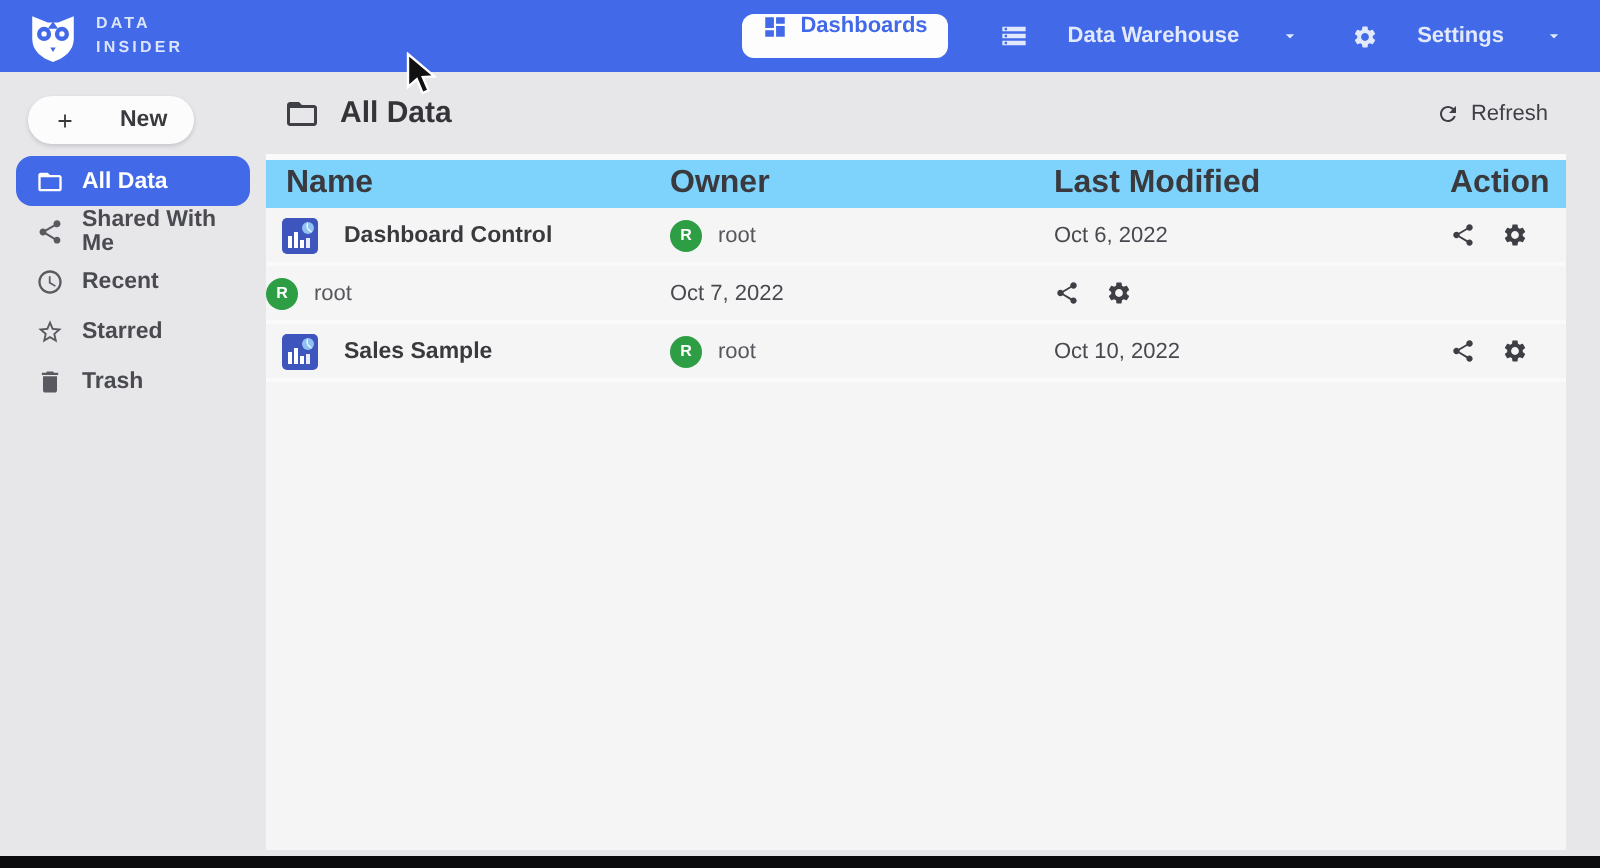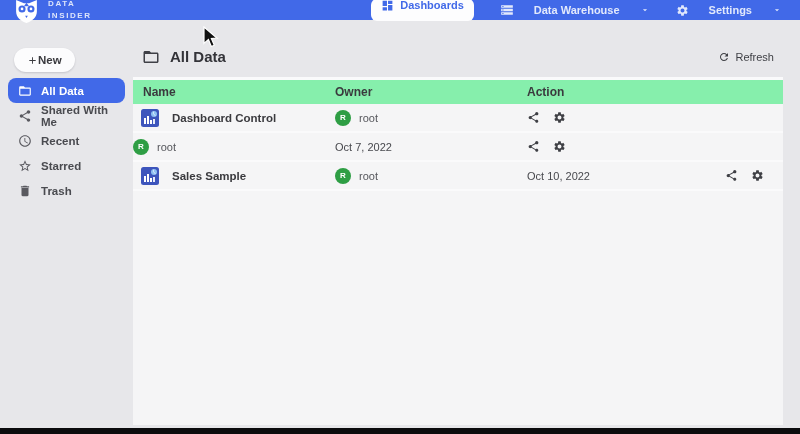--- a/index.html
+++ b/index.html
@@ -6,38 +6,38 @@
   html,body { width:800px; height:434px; }
   body {
     position:relative; overflow:hidden;
     background:#E7E7EA;
     font-family:"Liberation Sans", sans-serif;
     -webkit-font-smoothing:antialiased;
   }
 
   
   .header {
-    position:absolute; top:0; left:0; right:0; height:20px;
+    position:absolute; top:0; left:0; right:0; height:36px;
     background:#4169E8; display:flex; align-items:center;
   }
   .brand { display:flex; align-items:center; gap:8px; padding-left:13px; }
   .brand-text { font-size:8px; font-weight:bold; letter-spacing:1.6px; line-height:1.45; color:#DCE4FA; }
   .header-nav { margin-left:auto; display:flex; align-items:center; gap:26px; padding-right:18px; }
   .dash-btn {
     display:flex; gap:6px; height:22px; padding:0 10px;
     background:#FDFDFE; border-radius:6px; color:#4169E8;
     font-size:11px; font-weight:bold; cursor:default; border:none;
   }
   .hnav-item { display:flex; align-items:center; gap:20px; color:#E2E9FC; font-size:11px; font-weight:bold; }
   .hnav-item svg { flex:0 0 auto; }
 
   
   .sidebar { position:absolute; top:36px; left:0; width:133px; bottom:6px; }
   .new-btn {
-    display:inline-flex; align-items:center; gap:0;
+    display:inline-flex; align-items:center; gap:22px;
     margin:12px 0 0 14px; height:24px; padding:0 13px;
     background:#FCFCFD; border:none; border-radius:13px;
     font-size:11.5px; font-weight:bold; color:#3A3A3E;
     box-shadow:0 1px 2px rgba(40,40,60,.18);
     font-family:inherit;
   }
   .snav { margin-top:6px; display:flex; flex-direction:column; }
   .snav-item {
     display:flex; align-items:center; gap:9px;
     height:25px; margin:0 8px; padding-left:10px; border-radius:8px;
@@ -58,21 +58,21 @@
     background:none; border:none; font-family:inherit;
     font-size:11px; color:#3E3F44; font-weight:normal;text-align:center;
   }
 
   
   .panel {
     position:absolute; left:133px; top:77px; width:650px; height:348px;
     background:#F5F5F6; border-top:3px solid #FAFAFB;
   }
   .grid-cols { display:grid; grid-template-columns:202px 192px 198px 1fr; align-items:center; }
-  .thead { height:24px; background:#86efac; font-size:12px; font-weight:bold; color:#3A3A3E; }
+  .thead { height:24px; background:#7dd3fc; font-size:16px; font-weight:bold; color:#3A3A3E; }
   .thead .th:first-child { padding-left:10px; }
   .trow { height:29px; border-bottom:2px solid #FAFAFB; font-size:11px; background:#F5F5F6; }
   .name-cell { display:flex; align-items:center; gap:13px; padding-left:8px;
                font-weight:bold; font-size:11.5px; color:#3A3A3E; }
   .owner-cell { display:flex; align-items:center; gap:8px; color:#56575C; }
   .avatar {
     width:16px; height:16px; border-radius:50%; background:#2E9E44;
     color:#fff; font-size:8px; font-weight:bold;
     display:flex; align-items:center; justify-content:center;
   }
@@ -215,20 +215,21 @@
     </span>
     <span>Refresh</span>
   </button>
 </div>
 
 <div class="panel">
 
   <div class="thead grid-cols">
     <span class="th">Name</span>
     <span class="th">Owner</span>
+    <span class="th">Last Modified</span>
     <span class="th">Action</span>
   </div>
 
   <div class="trow grid-cols">
     <div class="name-cell">
       <span style="display:flex;">
         <svg width="18" height="18" viewBox="0 0 18 18">
           <rect x="0" y="0" width="18" height="18" rx="2.5" fill="#3D55BC"></rect>
           <circle cx="13" cy="5" r="3" fill="#8FC1F2"></circle>
           <path d="M13 2 V5 L15.2 7 A3 3 0 0 1 13 2 Z" fill="#FFFFFF" opacity="0.85"></path>
@@ -237,20 +238,21 @@
           <rect x="9" y="11" width="2" height="4" fill="#FFFFFF"></rect>
           <rect x="12" y="10" width="2" height="5" fill="#E8EDF9"></rect>
         </svg>
       </span>
       <span>Dashboard Control</span>
     </div>
     <div class="owner-cell">
       <span class="avatar">R</span>
       <span>root</span>
     </div>
+    <span class="date-cell">Oct 6, 2022</span>
     <div class="action-cell">
       <span style="display:flex;">
         <svg width="13" height="13" viewBox="0 0 24 24">
             <path d="M18 16.08c-.76 0-1.44.3-1.96.77L8.91 12.7c.05-.23.09-.46.09-.7s-.04-.47-.09-.7l7.05-4.11c.54.5 1.25.81 2.04.81 1.66 0 3-1.34 3-3s-1.34-3-3-3-3 1.34-3 3c0 .24.04.47.09.7L8.04 9.81C7.5 9.31 6.79 9 6 9c-1.66 0-3 1.34-3 3s1.34 3 3 3c.79 0 1.5-.31 2.04-.81l7.12 4.16c-.05.21-.08.43-.08.65 0 1.61 1.31 2.92 2.92 2.92 1.61 0 2.92-1.31 2.92-2.92s-1.31-2.92-2.92-2.92z"></path>
           </svg>
       </span>
       <span style="display:flex;">
         <svg width="13" height="13" viewBox="0 0 24 24">
             <path d="M19.14 12.94c.04-.3.06-.61.06-.94 0-.32-.02-.64-.07-.94l2.03-1.58c.18-.14.23-.41.12-.61l-1.92-3.32c-.12-.22-.37-.29-.59-.22l-2.39.96c-.5-.38-1.03-.7-1.62-.94l-.36-2.54c-.04-.24-.24-.41-.48-.41h-3.84c-.24 0-.43.17-.47.41l-.36 2.54c-.59.24-1.13.57-1.62.94l-2.39-.96c-.22-.08-.47 0-.59.22L2.74 8.87c-.12.21-.08.47.12.61l2.03 1.58c-.05.3-.09.63-.09.94s.02.64.07.94l-2.03 1.58c-.18.14-.23.41-.12.61l1.92 3.32c.12.22.37.29.59.22l2.39-.96c.5.38 1.03.7 1.62.94l.36 2.54c.05.24.24.41.48.41h3.84c.24 0 .44-.17.47-.41l.36-2.54c.59-.24 1.13-.56 1.62-.94l2.39.96c.22.08.47 0 .59-.22l1.92-3.32c.12-.22.07-.47-.12-.61l-2.01-1.58zM12 15.6c-1.98 0-3.6-1.62-3.6-3.6s1.62-3.6 3.6-3.6 3.6 1.62 3.6 3.6-1.62 3.6-3.6 3.6z"></path>
           </svg>

